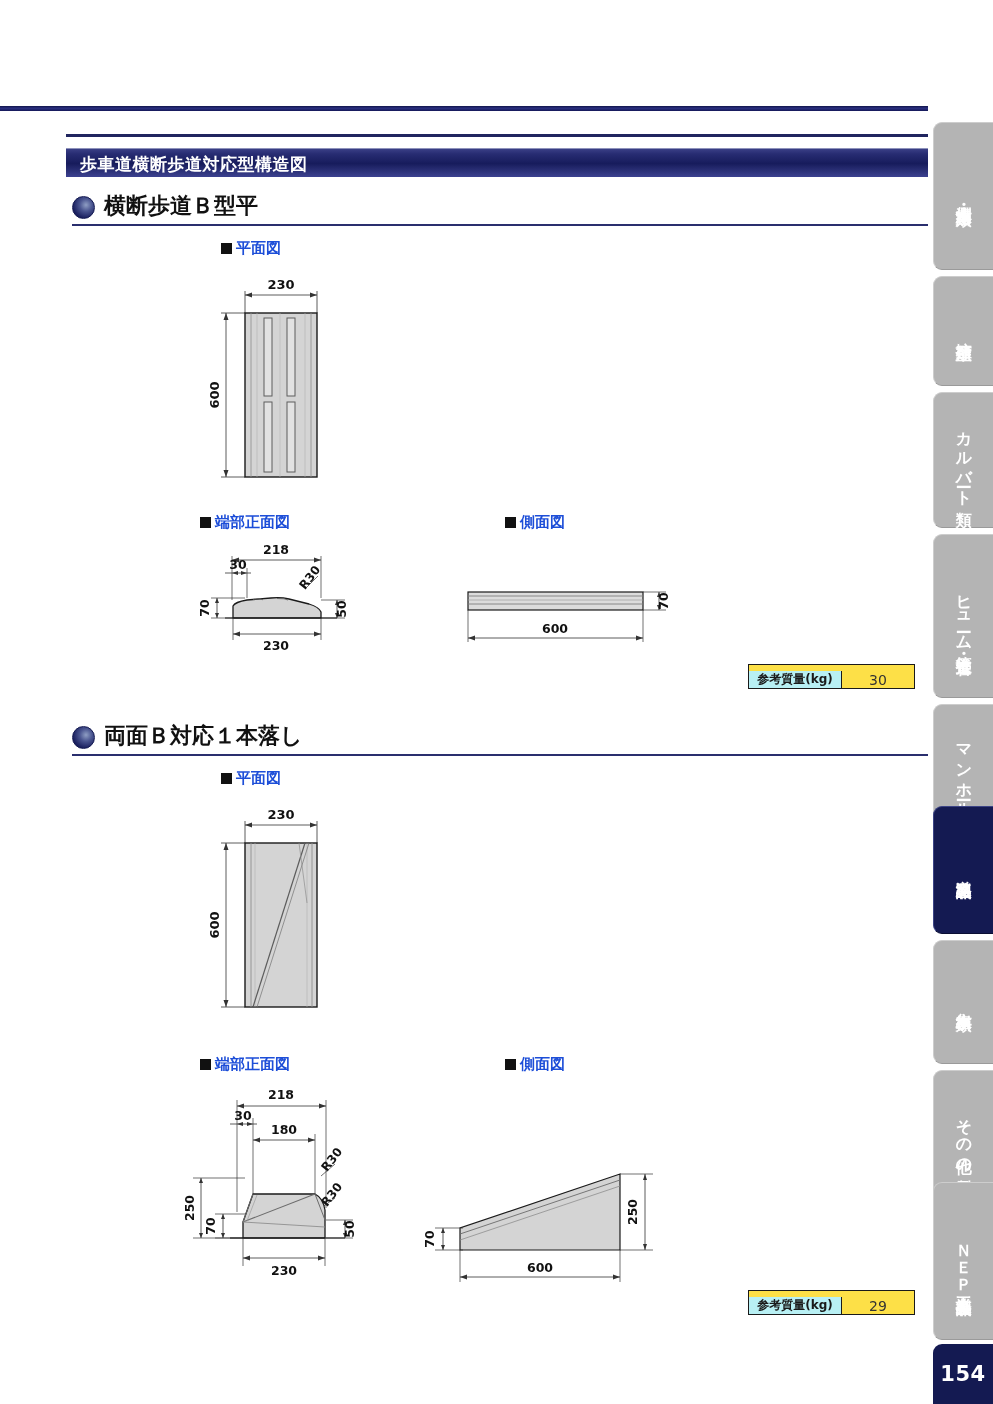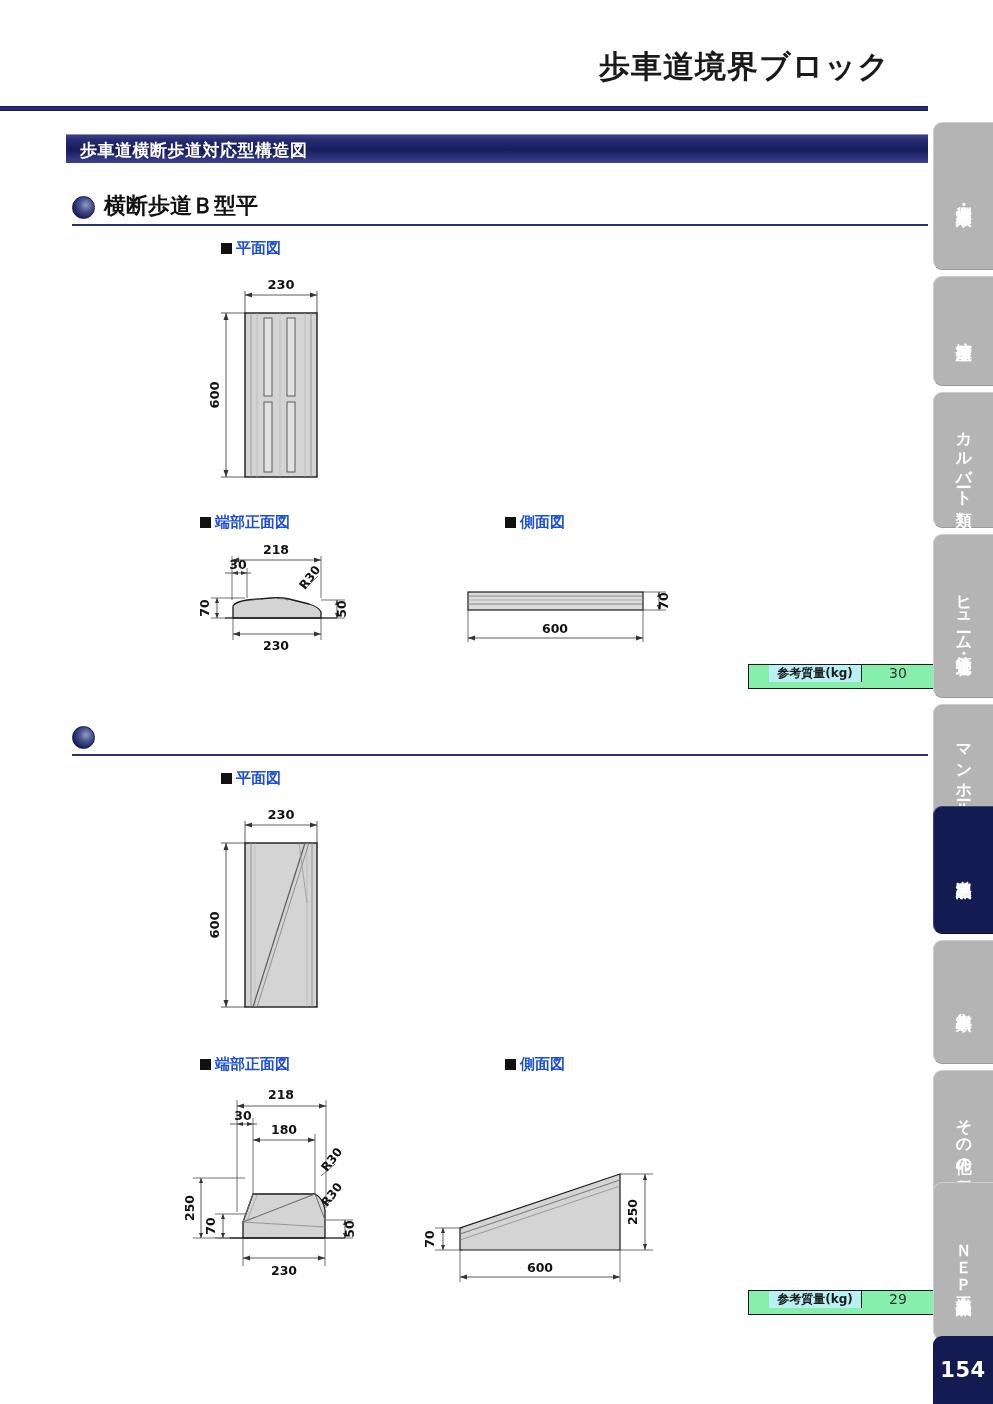--- a/index.html
+++ b/index.html
@@ -21,21 +21,21 @@
     font-size: 31px; font-weight: bold; color: #1a1a1a;
     letter-spacing: 1px; white-space: nowrap;
   }
   .header-rule {
     position: absolute; left: 0; top: 106px; width: 928px; height: 5px;
     background: linear-gradient(to bottom, #11154a 0%, #2b3080 45%, #141858 100%);
   }
 
   
   .section-band {
-    position: absolute; left: 66px; top: 134px; width: 862px; height: 29px;
+    position: absolute; left: 66px; top: 148px; width: 862px; height: 29px;
     background: linear-gradient(to bottom, #3a3f86 0%, #272c72 18%, #171c5c 52%, #2d3279 80%, #3c4190 100%);
     border-top: 1px solid #8e92bb;
   }
   .section-band-label {
     position: absolute; left: 14px; top: 4px;
     color: #ffffff; font-size: 17px; font-weight: bold; letter-spacing: 0.5px;
     white-space: nowrap;
   }
   .band-topline {
     position: absolute; left: 66px; top: 134px; width: 862px; height: 3px;
@@ -70,23 +70,22 @@
   }
 
   
   .dwg { position: absolute; }
   .dwg svg { display: block; overflow: visible; }
 
   
   .mass-table {
     position: absolute; height: 25px;
     border: 1.5px solid #1a1a1a;
-    display: flex; align-items: flex-start;
-    background: #86efac;
-    padding-left: 20px;
+    display: flex; align-items: flex-end;
+    background: #fde047;
   }
   .mass-label {
     width: 93px;
     background: #b8f0f4;
     border-right: 1.5px solid #1a1a1a;
     display: flex; align-items: center; justify-content: center;
     font-size: 12px; font-weight: bold; color: #1a1a1a; white-space: nowrap;
   }
   .mass-value {
     width: 72px;
@@ -114,37 +113,36 @@
     white-space: nowrap;
   }
   .tab.active {
     background: #141a52;
     border-top: 1px solid #3c4486;
     border-left: 1px solid #3c4486;
     border-bottom: 1px solid #0a0e33;
   }
   .tab.active .tab-text { color: #ffffff; }
   .page-number-tab {
-    position: absolute; right: 0; bottom: 0; width: 60px; height: 68px;
+    position: absolute; right: 0; bottom: 0; width: 60px; height: 60px;
     background: #141a52;
     border-radius: 9px 0 0 0;
     display: flex; align-items: center; justify-content: center;
   }
   .page-number-tab span {
     color: #ffffff; font-size: 21px; font-weight: bold; letter-spacing: 0.5px;
   }
 
   
   text { font-family: "DejaVu Sans", "Liberation Sans", sans-serif; }
 </style>
 </head>
 <body>
 
 <div class="page-header">
-  <div class="page-title">歩車道境界ブロック</div>
   <div class="header-rule"></div>
 </div>
 
 <div class="band-topline"></div>
 <div class="section-band">
   <div class="section-band-label">歩車道横断歩道対応型構造図</div>
 </div>
 
 <div class="subsection" style="left:72px; top:192px; width:856px;">
   <div class="sub-bullet"></div>
@@ -271,20 +269,21 @@
   </svg>
 </div>
 
 <div class="mass-table" style="left:748px; top:664px;">
   <div class="mass-label">参考質量(kg)</div>
   <div class="mass-value">30</div>
 </div>
 
 <div class="subsection" style="left:72px; top:722px; width:856px;">
   <div class="sub-bullet"></div>
+  <div class="sub-label">両面Ｂ対応１本落し</div>
   <div class="sub-underline" style="width:856px;"></div>
 </div>
 
 <div class="dwg-title" style="left:221px; top:769px;">
   <span class="sq"></span><span>平面図</span>
 </div>
 
 <div class="dwg" style="left:195px; top:795px;">
   <svg width="170" height="230" viewBox="0 0 170 230">
 

